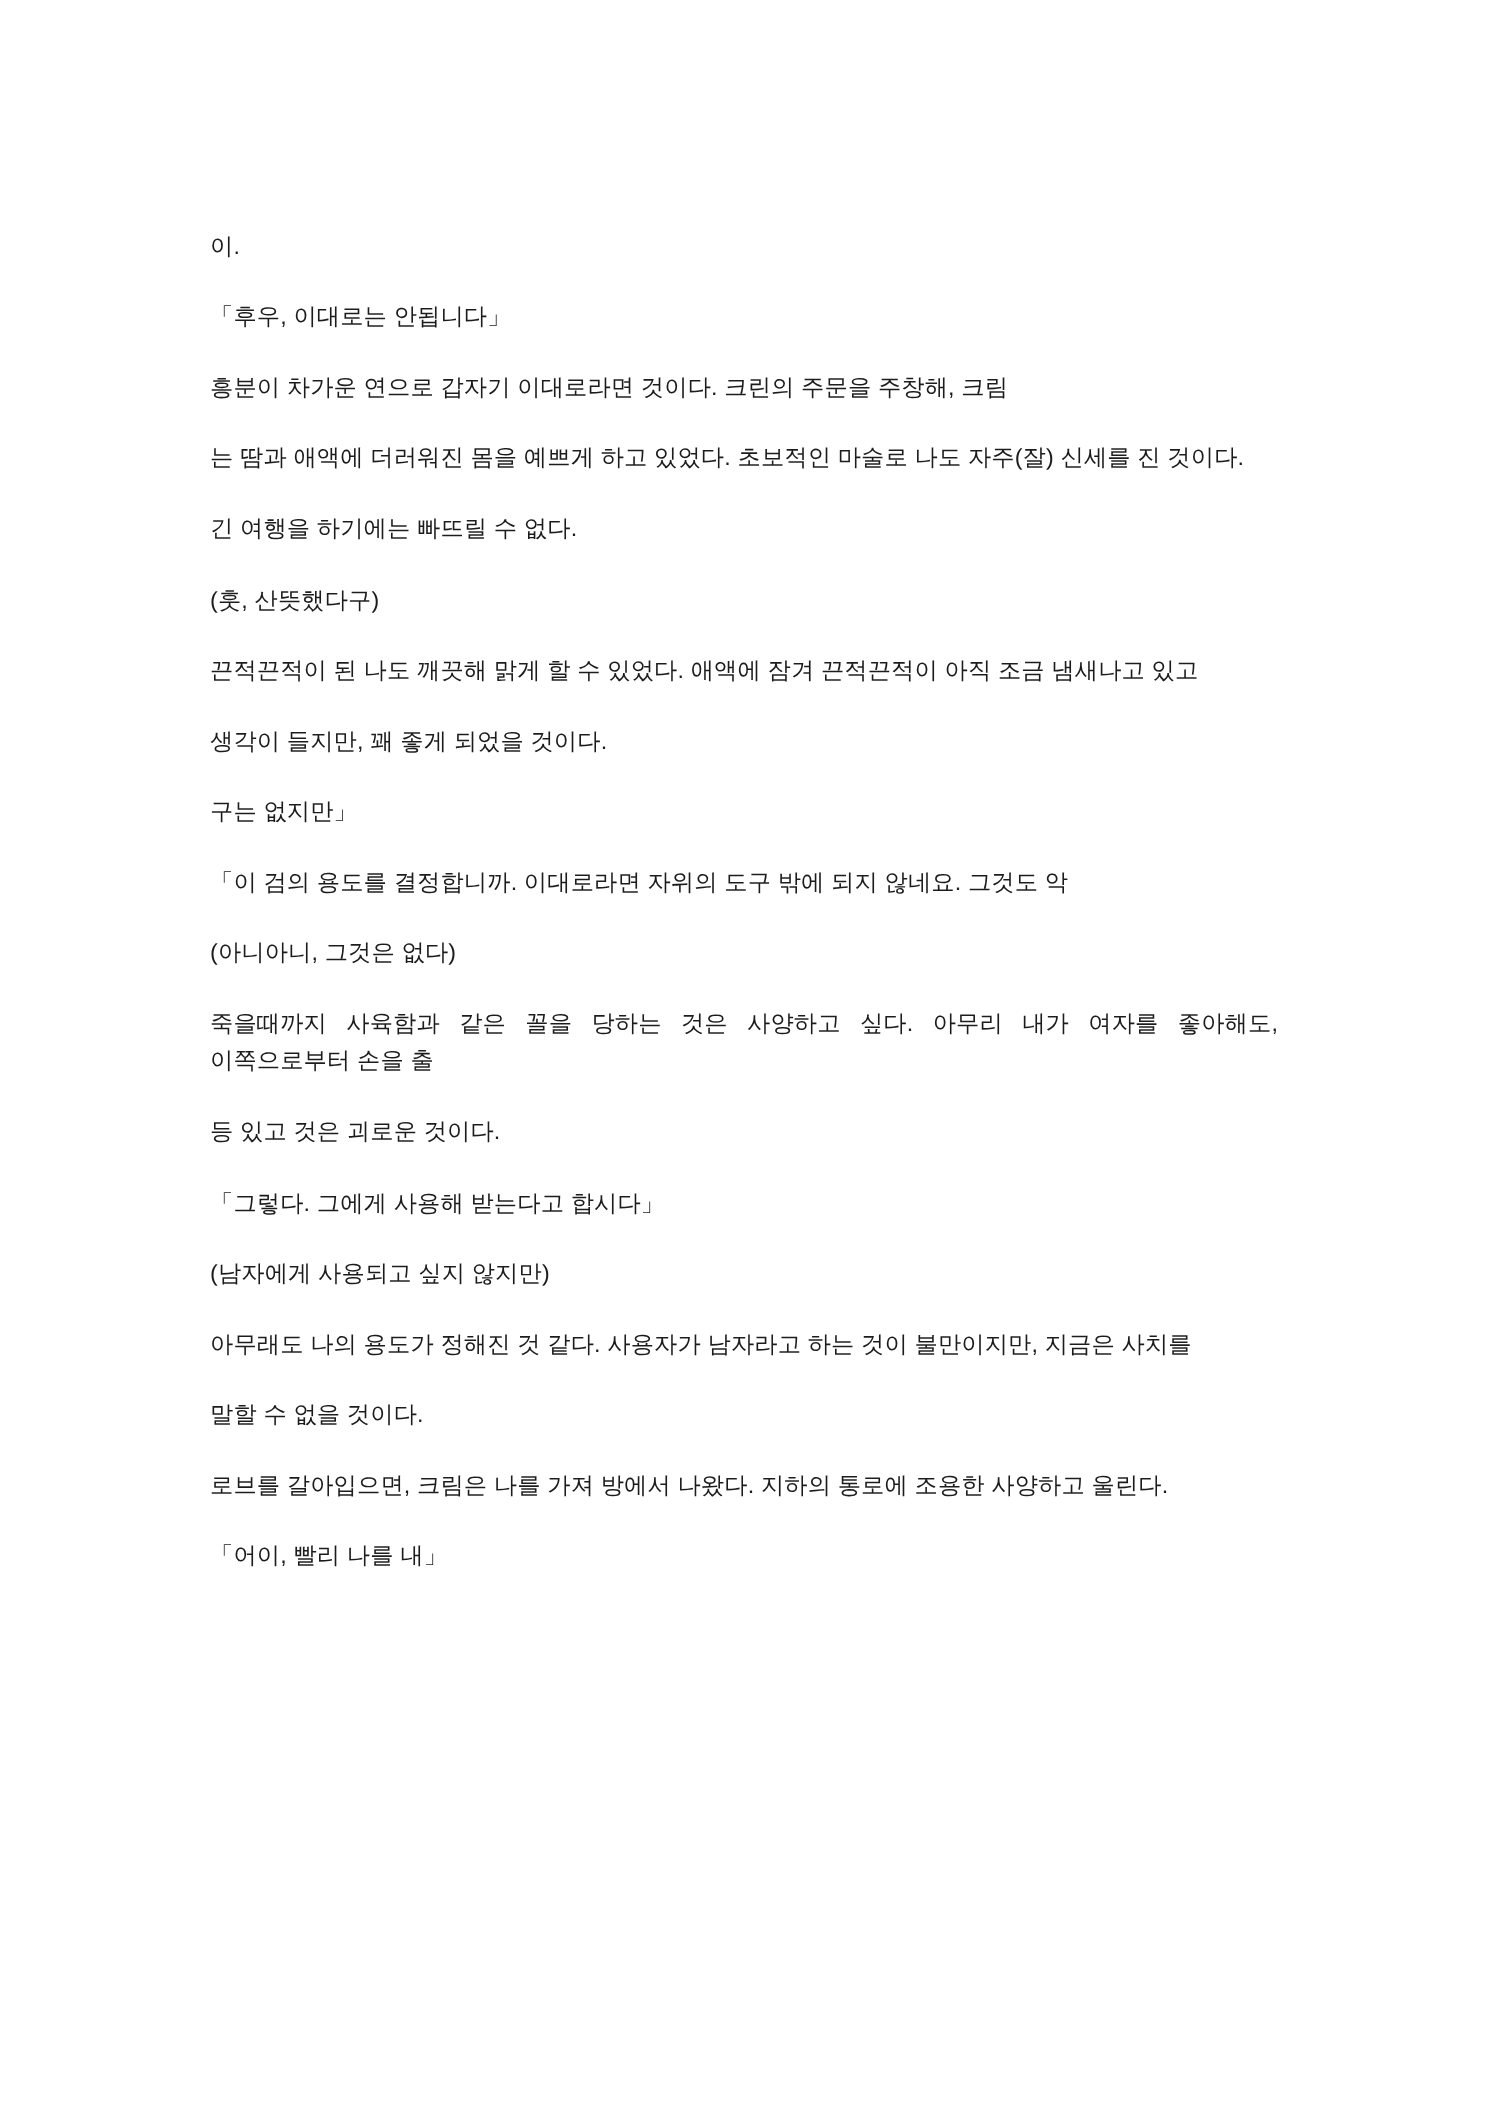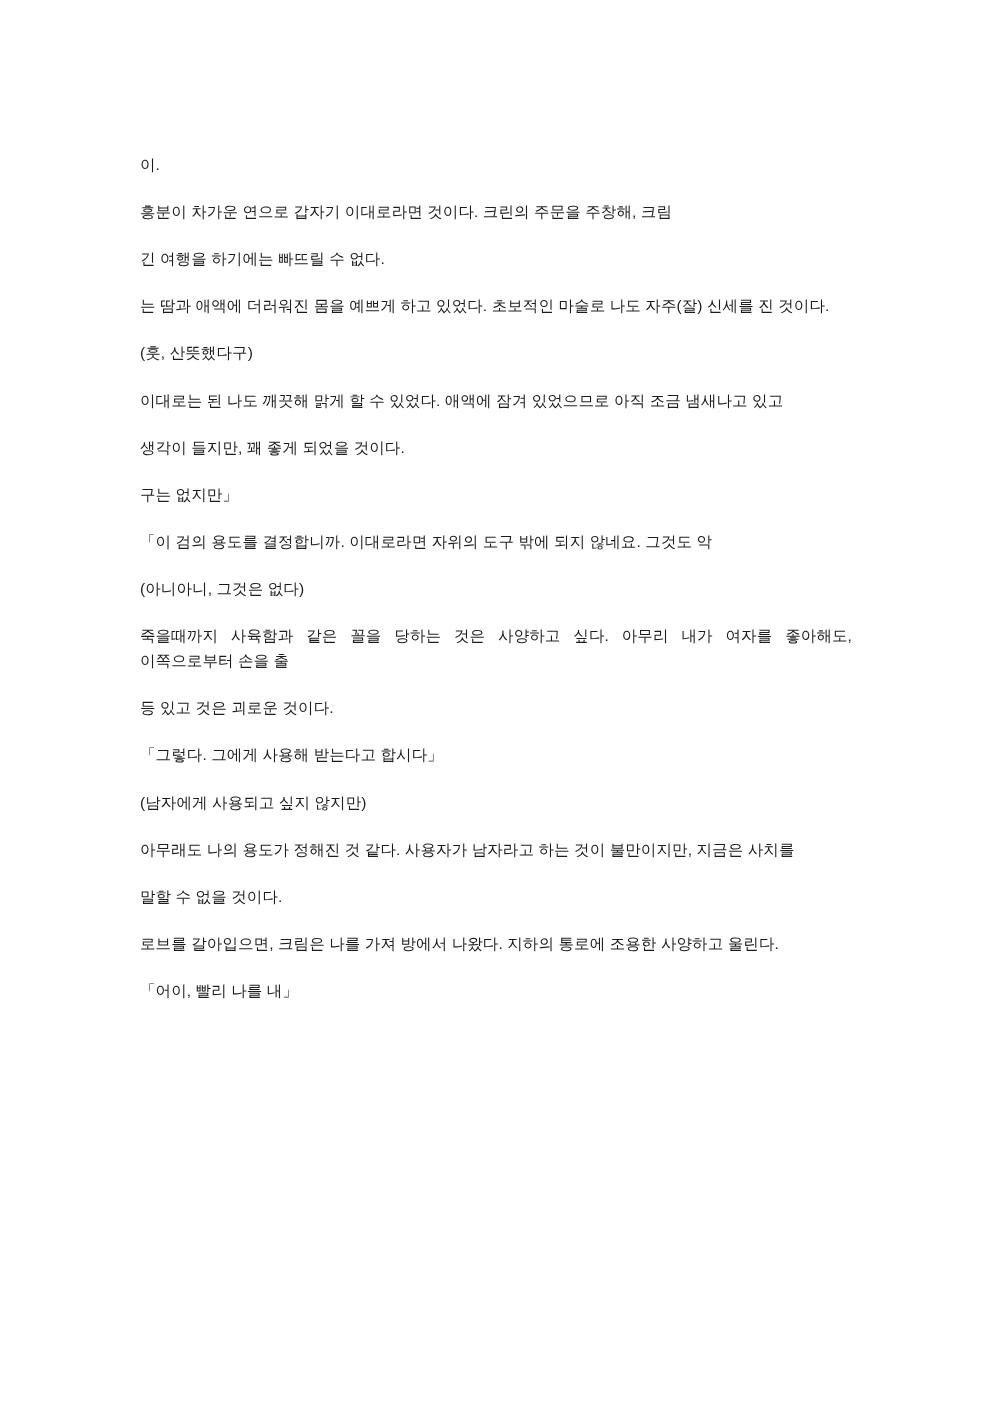--- a/index.html
+++ b/index.html
@@ -41,25 +41,26 @@
   .para.short {
     text-align: left;
   }
 </style>
 </head>
 <body>
 
 <div class="page">
   <div class="doc-body">
     <p class="para short">이.</p>
+    <p class="para short">「후우, 이대로는 안됩니다」</p>
     <p class="para">흥분이 차가운 연으로 갑자기 이대로라면 것이다. 크린의 주문을 주창해, 크림</p>
+    <p class="para">는 땀과 애액에 더러워진 몸을 예쁘게 하고 있었다. 초보적인 마술로 나도 자주(잘) 신세를 진 것이다.</p>
     <p class="para short">긴 여행을 하기에는 빠뜨릴 수 없다.</p>
-    <p class="para">는 땀과 애액에 더러워진 몸을 예쁘게 하고 있었다. 초보적인 마술로 나도 자주(잘) 신세를 진 것이다.</p>
     <p class="para short">(훗, 산뜻했다구)</p>
-    <p class="para">이대로는 된 나도 깨끗해 맑게 할 수 있었다. 애액에 잠겨 있었으므로 아직 조금 냄새나고 있고</p>
+    <p class="para">끈적끈적이 된 나도 깨끗해 맑게 할 수 있었다. 애액에 잠겨 끈적끈적이 아직 조금 냄새나고 있고</p>
     <p class="para short">생각이 들지만, 꽤 좋게 되었을 것이다.</p>
     <p class="para short">구는 없지만」</p>
     <p class="para">「이 검의 용도를 결정합니까. 이대로라면 자위의 도구 밖에 되지 않네요. 그것도 악</p>
     <p class="para short">(아니아니, 그것은 없다)</p>
     <p class="para">죽을때까지 사육함과 같은 꼴을 당하는 것은 사양하고 싶다. 아무리 내가 여자를 좋아해도, 이쪽으로부터 손을 출</p>
     <p class="para short">등 있고 것은 괴로운 것이다.</p>
     <p class="para short">「그렇다. 그에게 사용해 받는다고 합시다」</p>
     <p class="para short">(남자에게 사용되고 싶지 않지만)</p>
     <p class="para">아무래도 나의 용도가 정해진 것 같다. 사용자가 남자라고 하는 것이 불만이지만, 지금은 사치를</p>
     <p class="para short">말할 수 없을 것이다.</p>

